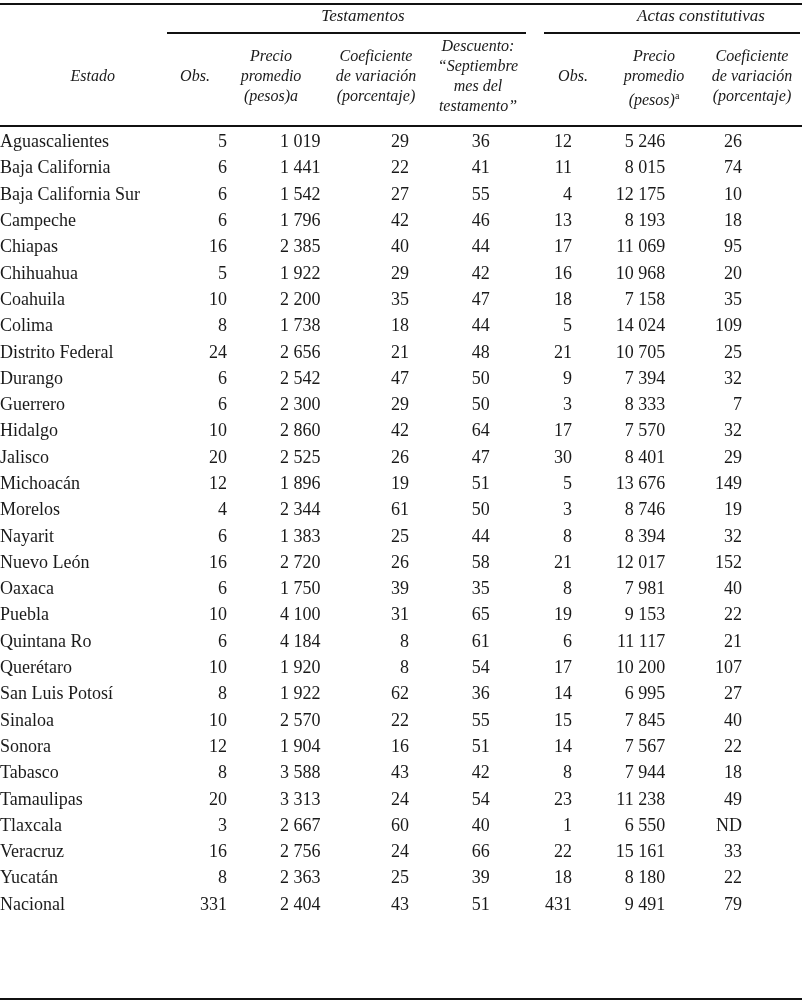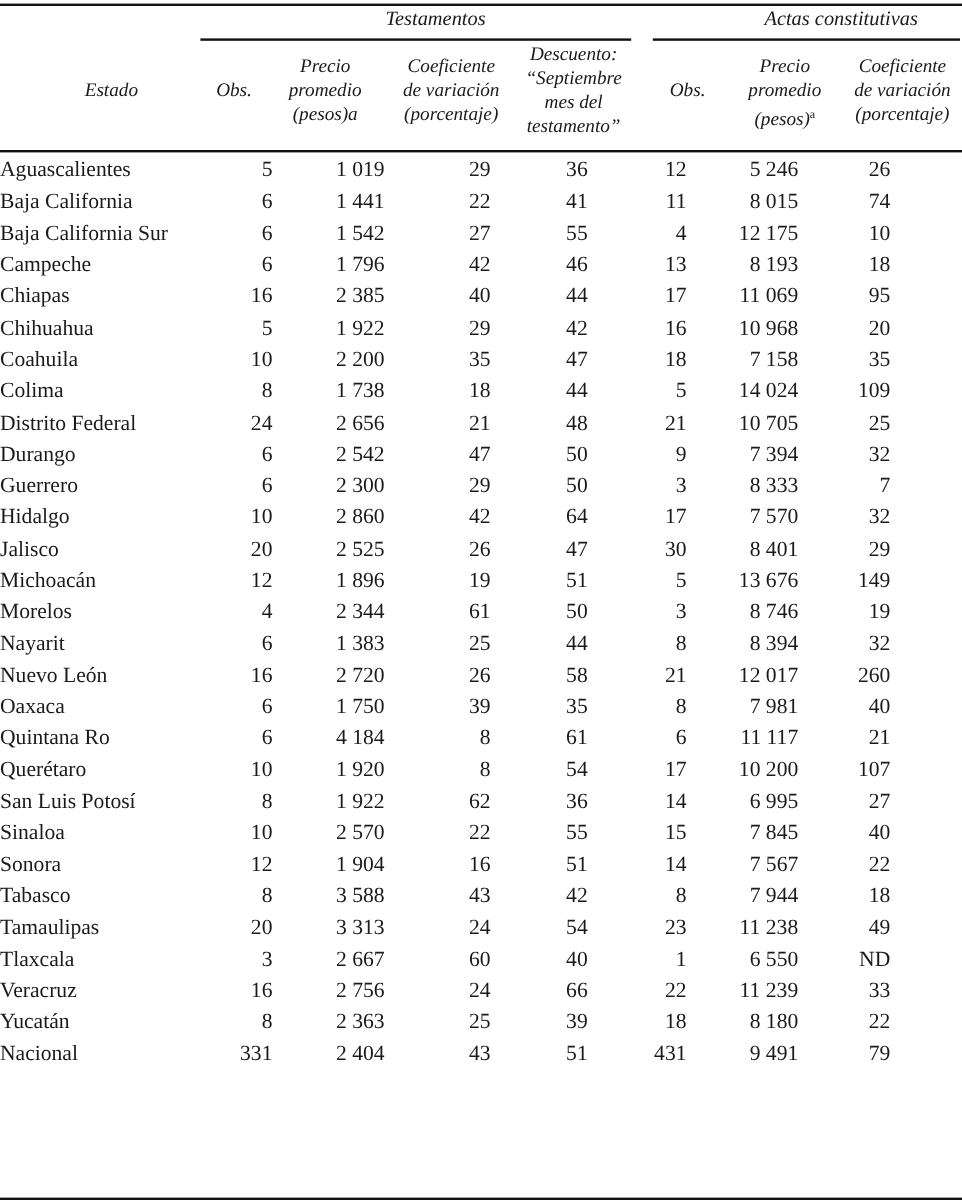--- a/index.html
+++ b/index.html
@@ -255,32 +255,43 @@
         <td></td>
       </tr>
       <tr>
         <td class="estado" colspan="1">Nuevo León</td>
         <td class="num">16</td>
         <td class="num">2 720</td>
         <td class="num">26</td>
         <td class="num">58</td>
         <td class="num">21</td>
         <td class="num">12 017</td>
-        <td class="num">260</td>
+        <td class="num">152</td>
         <td></td>
       </tr>
       <tr>
         <td class="estado" colspan="1">Oaxaca</td>
         <td class="num">6</td>
         <td class="num">1 750</td>
         <td class="num">39</td>
         <td class="num">35</td>
         <td class="num">8</td>
         <td class="num">7 981</td>
         <td class="num">40</td>
+        <td></td>
+      </tr>
+      <tr>
+        <td class="estado" colspan="1">Puebla</td>
+        <td class="num">10</td>
+        <td class="num">4 100</td>
+        <td class="num">31</td>
+        <td class="num">65</td>
+        <td class="num">19</td>
+        <td class="num">9 153</td>
+        <td class="num">22</td>
         <td></td>
       </tr>
       <tr>
         <td class="estado" colspan="1">Quintana Ro</td>
         <td class="num">6</td>
         <td class="num">4 184</td>
         <td class="num">8</td>
         <td class="num">61</td>
         <td class="num">6</td>
         <td class="num">11 117</td>
@@ -364,21 +375,21 @@
         <td class="num">ND</td>
         <td></td>
       </tr>
       <tr>
         <td class="estado" colspan="1">Veracruz</td>
         <td class="num">16</td>
         <td class="num">2 756</td>
         <td class="num">24</td>
         <td class="num">66</td>
         <td class="num">22</td>
-        <td class="num">11 239</td>
+        <td class="num">15 161</td>
         <td class="num">33</td>
         <td></td>
       </tr>
       <tr>
         <td class="estado" colspan="1">Yucatán</td>
         <td class="num">8</td>
         <td class="num">2 363</td>
         <td class="num">25</td>
         <td class="num">39</td>
         <td class="num">18</td>

